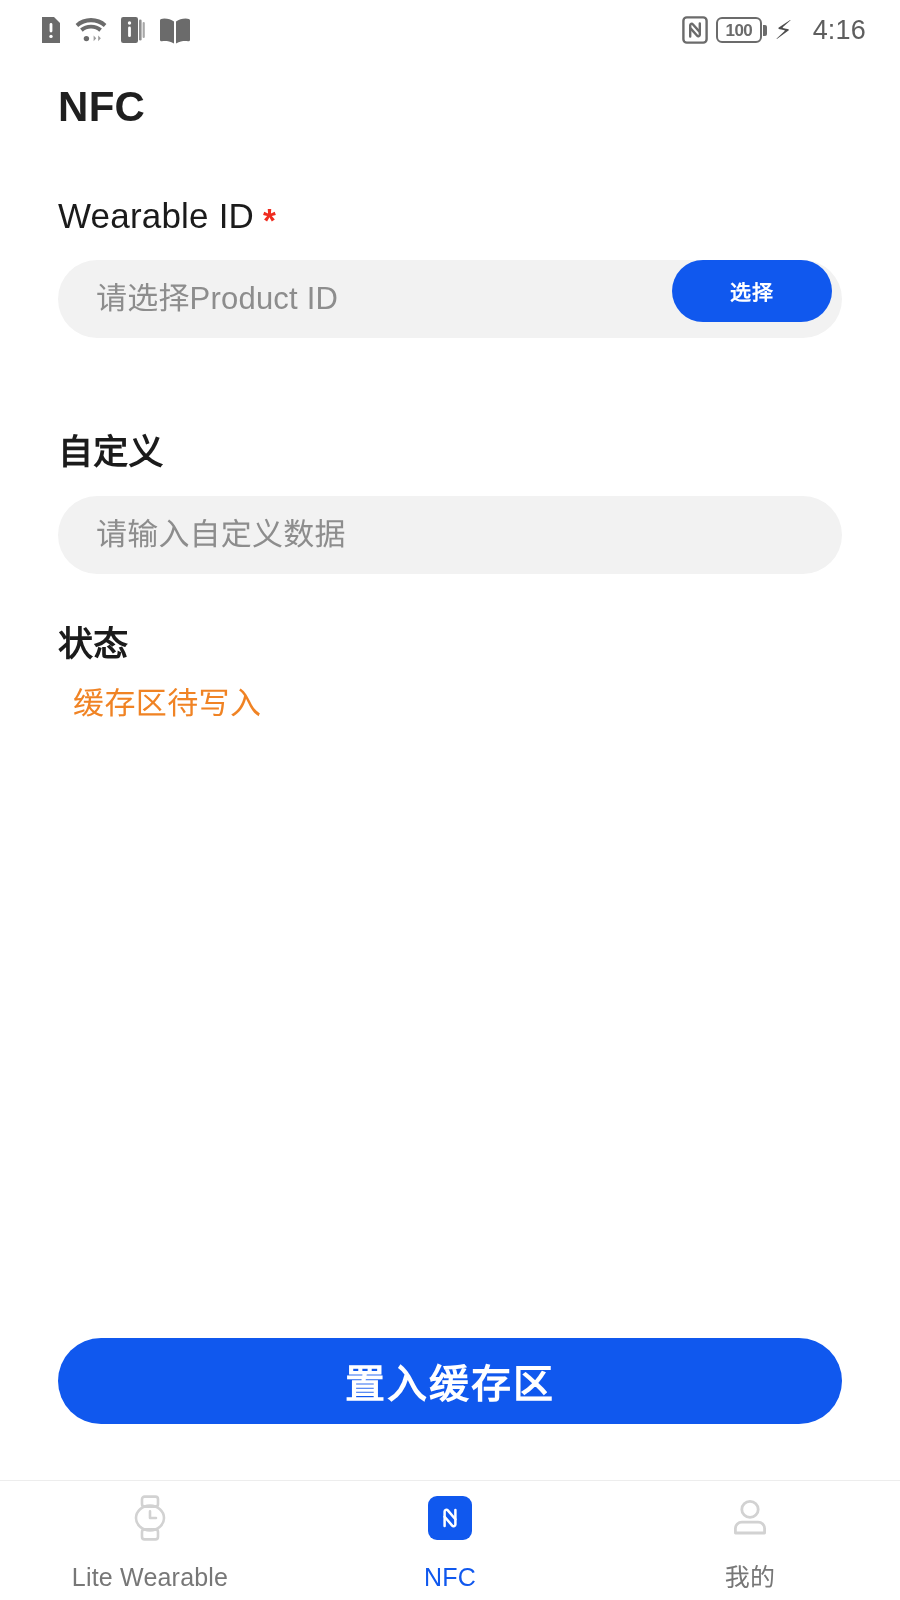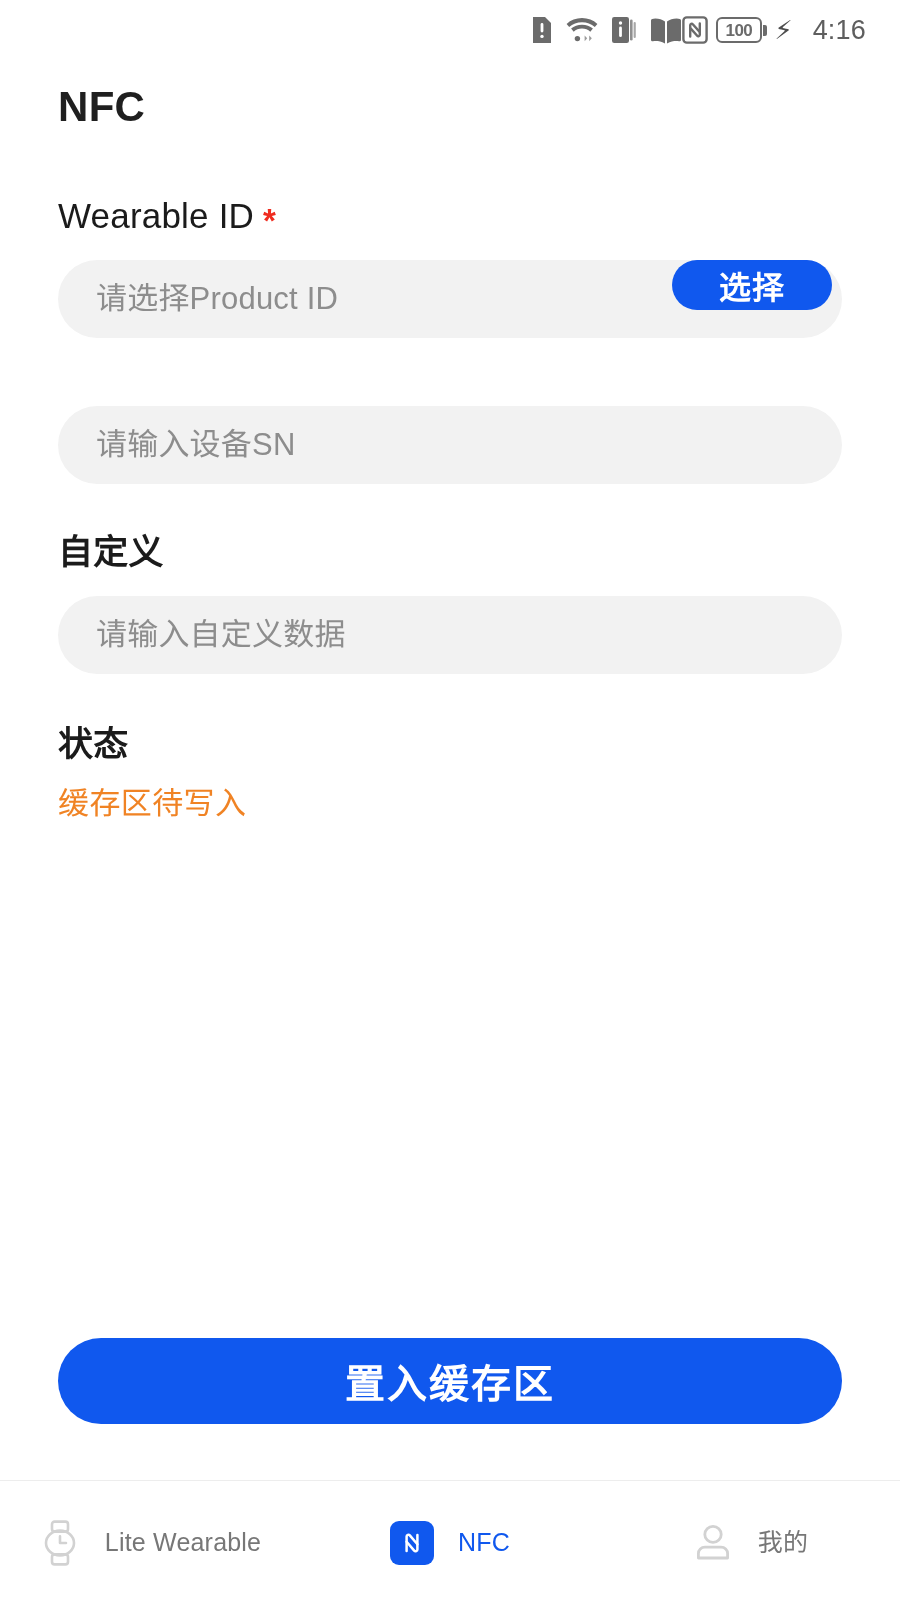--- a/index.html
+++ b/index.html
@@ -22,21 +22,21 @@
     flex-direction: column;
     overflow: hidden;
   }
 
   
   .status-bar {
     height: 60px;
     flex: 0 0 60px;
     display: flex;
     align-items: center;
-    justify-content: flex-end;
+    justify-content: space-between;
     padding: 0 34px 0 40px;
   }
   .status-left {
     display: flex;
     align-items: center;
     gap: 13px;
   }
   .status-right {
     display: flex;
     align-items: center;
@@ -157,44 +157,45 @@
     height: 100%;
     letter-spacing: 0.2px;
   }
   .input-field::placeholder {
     color: #8d8d8d;
     opacity: 1;
   }
 
   .select-btn {
     flex: 0 0 auto;
-    height: 50px;
+    height: 62px;
     min-width: 160px;
     padding: 0 30px;
     background: #1058ee;
     color: #ffffff;
     border: 0;
     border-radius: 31px;
     font-family: inherit;
-    font-size: 32px;
+    font-size: 21px;
     font-weight: 700;
     letter-spacing: 1px;
     cursor: pointer;
     display: inline-flex;
     align-items: center;
     justify-content: center;
   }
 
   .status-value {
     margin-top: 18px;
     font-size: 31px;
     font-weight: 500;
     color: #f08324;
     letter-spacing: 0.4px;
     line-height: 1.3;
+    margin-left: 15px;
   }
 
   
   .action-zone {
     flex: 0 0 auto;
     padding: 0 58px 56px 58px;
   }
   .primary-btn {
     width: 100%;
     height: 86px;
@@ -217,21 +218,21 @@
     flex: 0 0 120px;
     height: 120px;
     border-top: 1px solid #ededed;
     display: flex;
     align-items: stretch;
     background: #ffffff;
   }
   .tab-item {
     flex: 1 1 33.333%;
     display: flex;
-    flex-direction: row;
+    flex-direction: column;
     align-items: center;
     justify-content: center;
     gap: 24px;
     cursor: pointer;
     padding-top: 4px;
     text-align: right;
   }
   .tab-icon {
     height: 46px;
     display: flex;
@@ -337,23 +338,20 @@
         <span>Wearable ID</span>
         <span class="required-star">*</span>
       </div>
       <div class="input-wrap">
         <input class="input-field" type="text" placeholder="请选择Product ID" style="">
         <button class="select-btn">选择</button>
       </div>
     </div>
 
     <div class="field field-sn">
-      <div class="input-wrap">
-        <input class="input-field" type="text" placeholder="请输入设备SN" style="">
-      </div>
     </div>
 
     <div class="field field-custom">
       <div class="field-label cn">自定义</div>
       <div class="input-wrap">
         <input class="input-field" type="text" placeholder="请输入自定义数据" style="">
       </div>
     </div>
 
     <div class="field field-status">

